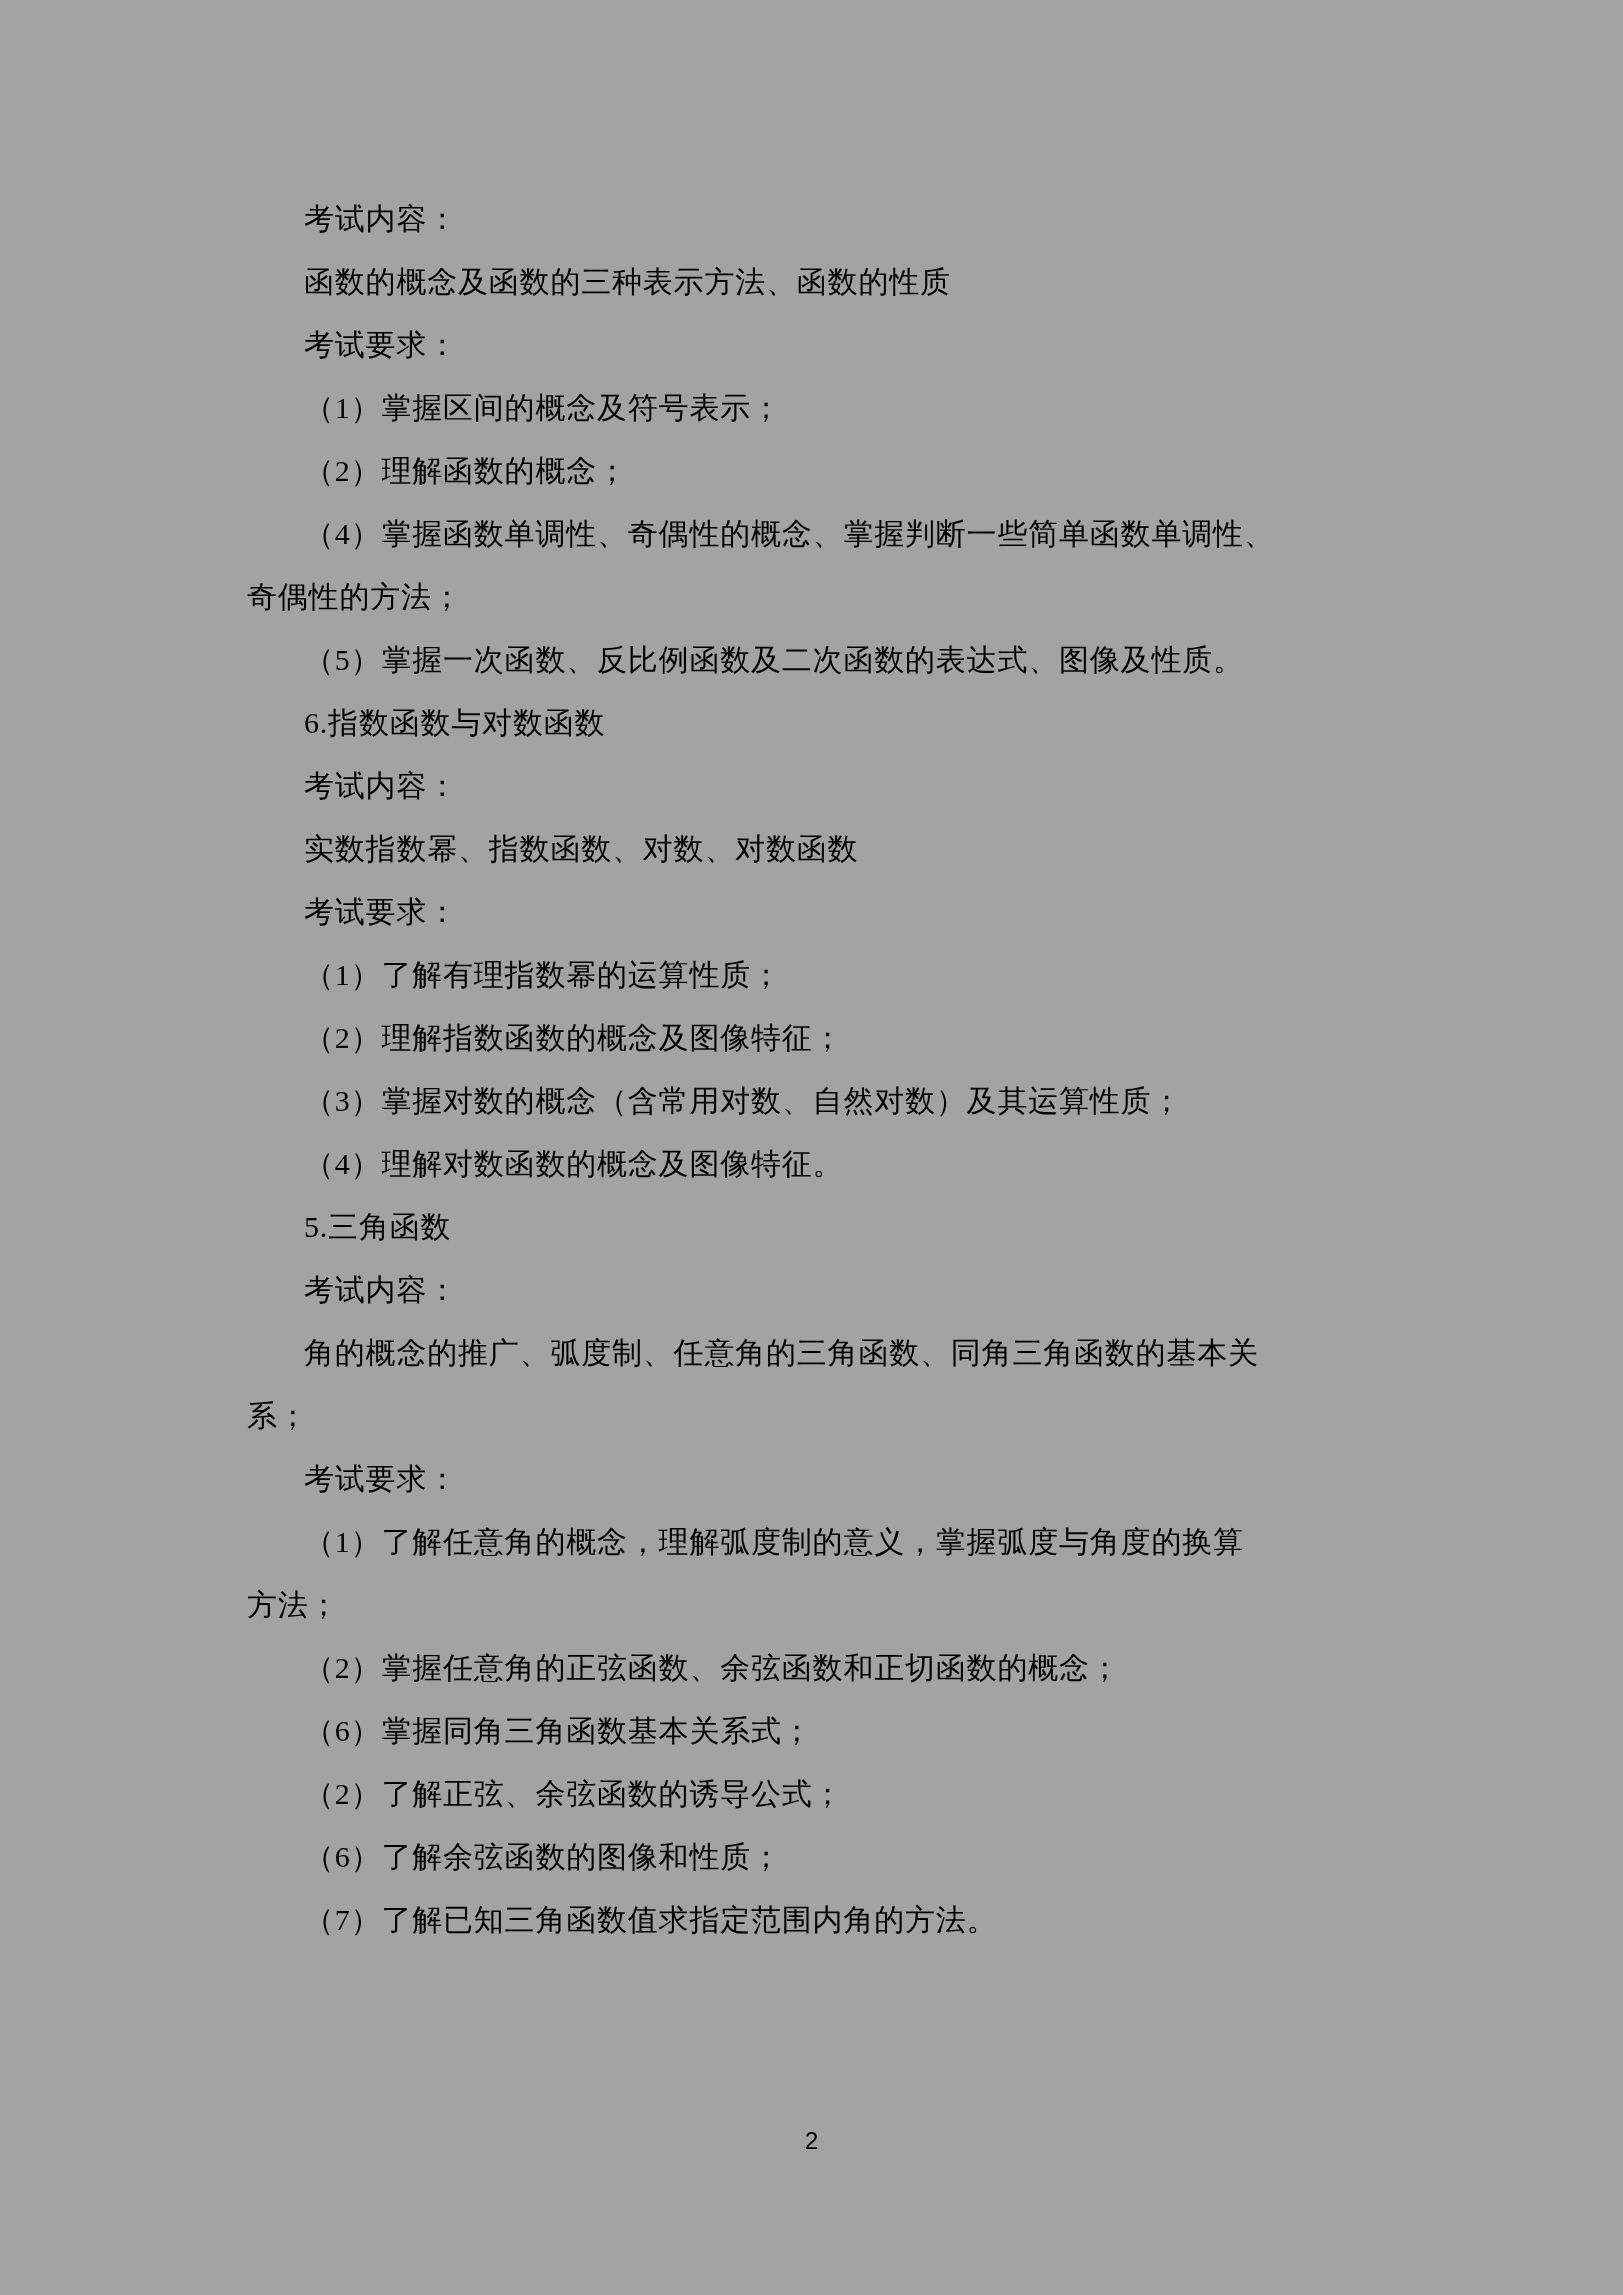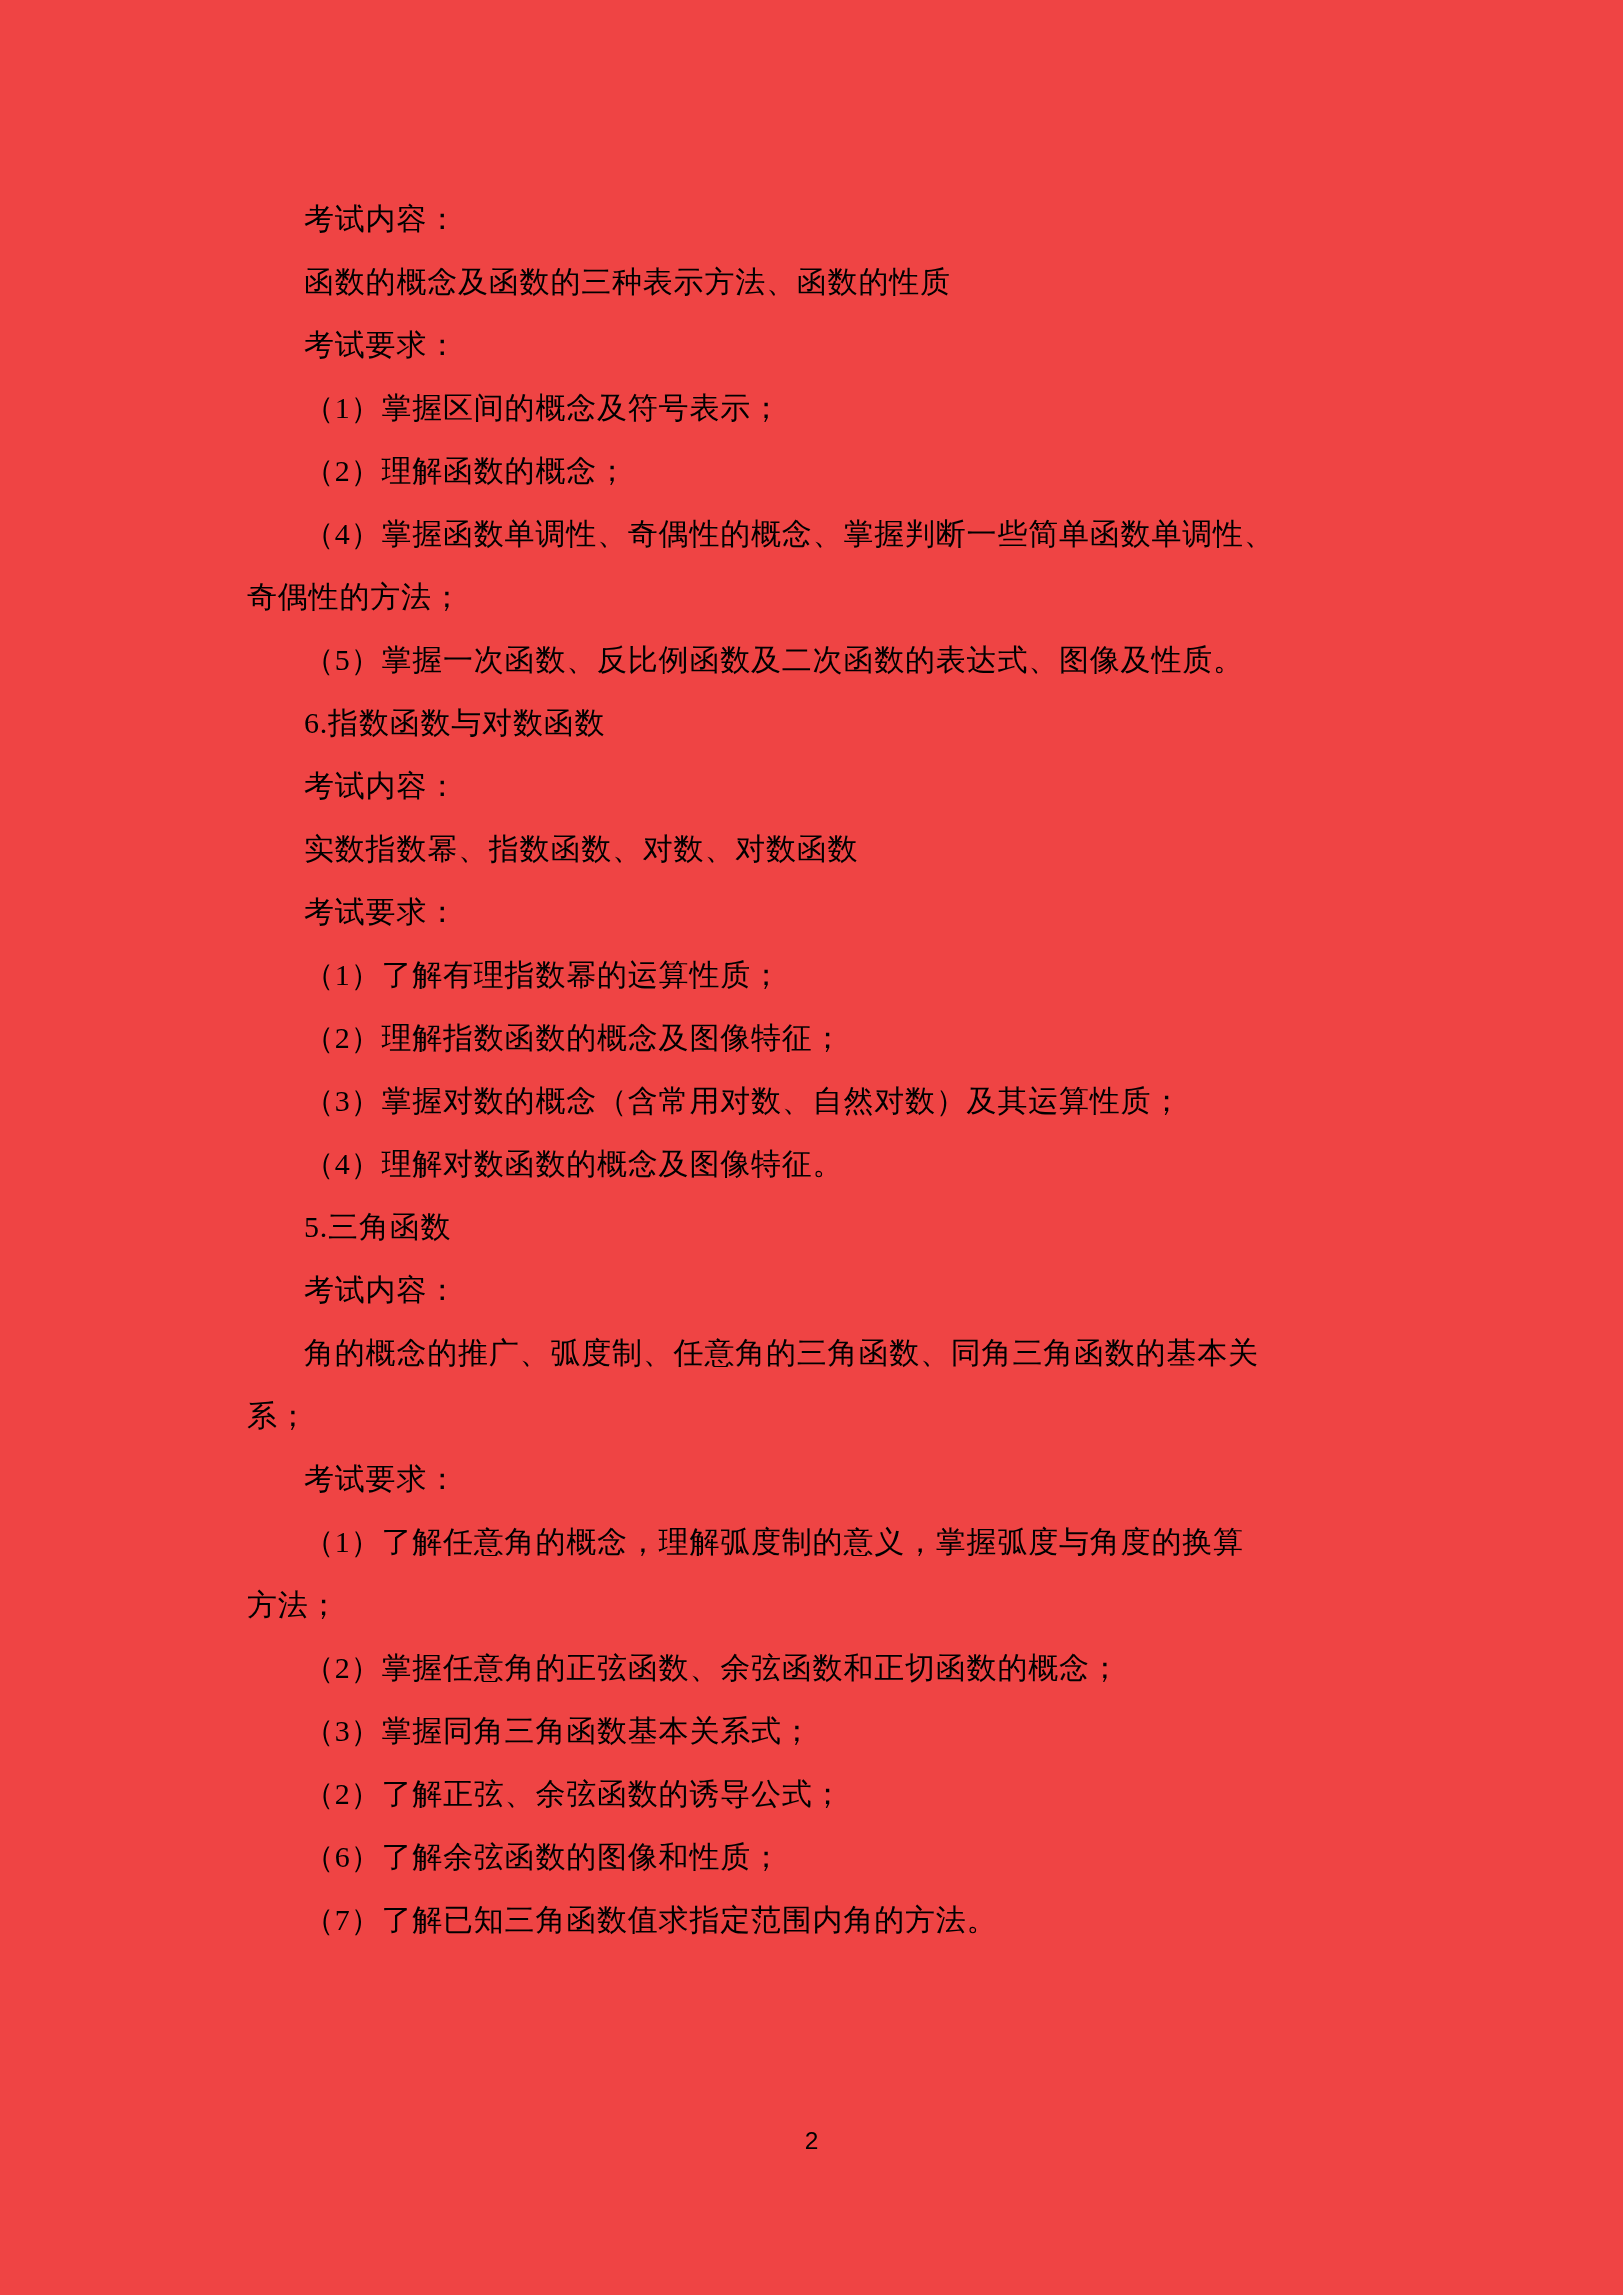--- a/index.html
+++ b/index.html
@@ -4,21 +4,21 @@
 <style>
   html, body {
     margin: 0;
     padding: 0;
     background: #ffffff;
   }
   .page {
     position: relative;
     width: 1623px;
     height: 2295px;
-    background: #ef4444;
+    background: #a3a3a3;
     box-sizing: border-box;
     padding: 187px 123px 0 247px;
     overflow: hidden;
     font-family: "Liberation Serif", "DejaVu Serif", serif;
     color: #000000;
   }
   .doc-body {
     width: 1253px;
   }
   .line {
@@ -68,20 +68,20 @@
       <div class="line indent">（3）掌握对数的概念（含常用对数、自然对数）及其运算性质；</div>
       <div class="line indent">（4）理解对数函数的概念及图像特征。</div>
       <div class="line indent">5.三角函数</div>
       <div class="line indent">考试内容：</div>
       <div class="line indent">角的概念的推广、弧度制、任意角的三角函数、同角三角函数的基本关</div>
       <div class="line">系；</div>
       <div class="line indent">考试要求：</div>
       <div class="line indent">（1）了解任意角的概念，理解弧度制的意义，掌握弧度与角度的换算</div>
       <div class="line">方法；</div>
       <div class="line indent">（2）掌握任意角的正弦函数、余弦函数和正切函数的概念；</div>
-      <div class="line indent">（3）掌握同角三角函数基本关系式；</div>
+      <div class="line indent">（6）掌握同角三角函数基本关系式；</div>
       <div class="line indent">（2）了解正弦、余弦函数的诱导公式；</div>
       <div class="line indent">（6）了解余弦函数的图像和性质；</div>
       <div class="line indent">（7）了解已知三角函数值求指定范围内角的方法。</div>
     </div>
   <div class="page-number">2</div>
 </div>
 
 
 </body></html>

